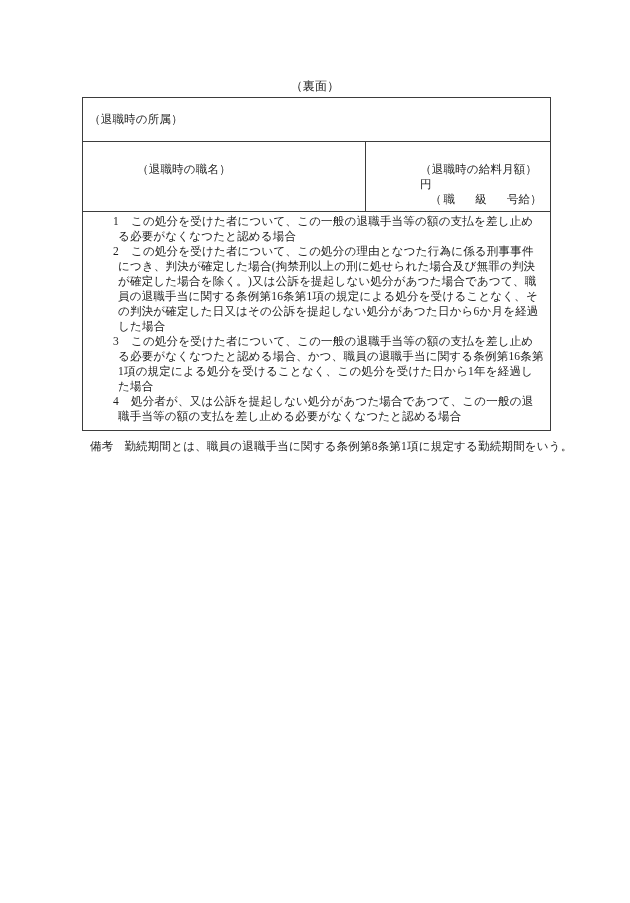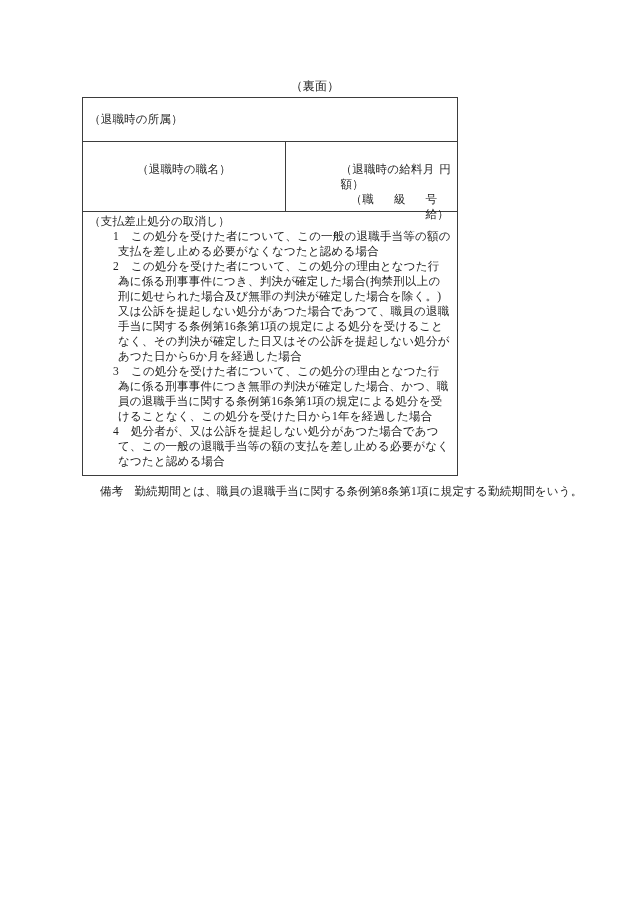--- a/index.html
+++ b/index.html
@@ -15,44 +15,44 @@
     color:var(--ink);
     font-size:11.5px;
     line-height:15px;
     letter-spacing:0.2px;
   }
   .page{position:relative;width:630px;height:903px;background:var(--paper);overflow:hidden;}
   .doc-title{
     position:absolute;top:79px;left:0;width:630px;
     text-align:center;font-size:12px;
   }
-  .content{position:absolute;left:82px;top:97px;width:376px;}
+  .content{position:absolute;left:82px;top:97px;width:469px;}
   .form-table{
     width:100%;
     border:1px solid var(--border);
     box-sizing:border-box;
     background:var(--paper);
   }
   .row{box-sizing:border-box;border-bottom:1px solid var(--border);padding:0 6px;}
   .row:last-child{border-bottom:none;}
   .row-affiliation{height:44px;padding-top:14px;}
   .row-split{display:flex;height:70px;padding:0;}
   .cell{box-sizing:border-box;padding:20px 6px 0 6px;margin-left:48px;}
   .cell-jobtitle{width:235px;border-right:1px solid var(--border);}
   .cell-salary{flex:1;}
-  .salary-line1{display:flex;justify-content:space-between;}
+  .salary-line1{display:flex;justify-content:space-between;flex-direction:column;}
   .salary-line2{display:flex;padding-left:10px;padding-right:2px;}
   .salary-line2 .spacer{flex:1;}
   .salary-line2 .gap{margin-left:20px;}
   .row-reason{height:156px;padding-top:4px;}
   .row-cancel{padding:2px 6px 6px 6px;}
   .intro{text-indent:11px;}
   .item{padding-left:29px;text-indent:-5px;}
   .item .num{margin-right:12px;}
-  .note{margin-top:8px;margin-left:18px;white-space:nowrap;}
+  .note{margin-top:8px;margin-left:8px;white-space:nowrap;}
   .note .note-label{margin-right:11px;}
 </style>
 </head>
 <body>
 
 <div class="page">
 
   <div class="doc-title">（裏面）</div>
 
   <div class="content">
@@ -77,30 +77,29 @@
             <span class="spacer"></span>
             <span>職</span>
             <span class="gap">級</span>
             <span class="gap">号給）</span>
           </div>
         </div>
       </div>
 
 
       <div class="row row-cancel">
-        <div class="label">（支払差止処分の取消し）</div>
 
         <div class="item">
           <span class="num">1</span><span class="itxt">この処分を受けた者について、この一般の退職手当等の額の支払を差し止める必要がなくなつたと認める場合</span>
         </div>
         <div class="item">
           <span class="num">2</span><span class="itxt">この処分を受けた者について、この処分の理由となつた行為に係る刑事事件につき、判決が確定した場合(拘禁刑以上の刑に処せられた場合及び無罪の判決が確定した場合を除く。)又は公訴を提起しない処分があつた場合であつて、職員の退職手当に関する条例第16条第1項の規定による処分を受けることなく、その判決が確定した日又はその公訴を提起しない処分があつた日から6か月を経過した場合</span>
         </div>
         <div class="item">
-          <span class="num">3</span><span class="itxt">この処分を受けた者について、この処分の理由となつた行為に係る刑事事件につき無罪の判決が確定した場合、かつ、職員の退職手当に関する条例第16条第1項の規定による処分を受けることなく、この処分を受けた日から1年を経過した場合</span>
+          <span class="num">3</span><span class="itxt">この処分を受けた者について、この一般の退職手当等の額の支払を差し止める必要がなくなつたと認める場合、かつ、職員の退職手当に関する条例第16条第1項の規定による処分を受けることなく、この処分を受けた日から1年を経過した場合</span>
         </div>
         <div class="item">
           <span class="num">4</span><span class="itxt">処分者が、又は公訴を提起しない処分があつた場合であつて、この一般の退職手当等の額の支払を差し止める必要がなくなつたと認める場合</span>
         </div>
       </div>
 
     </div>
 
     <div class="note">
       <span class="note-label">備考</span><span class="note-text">勤続期間とは、職員の退職手当に関する条例第8条第1項に規定する勤続期間をいう。</span>

